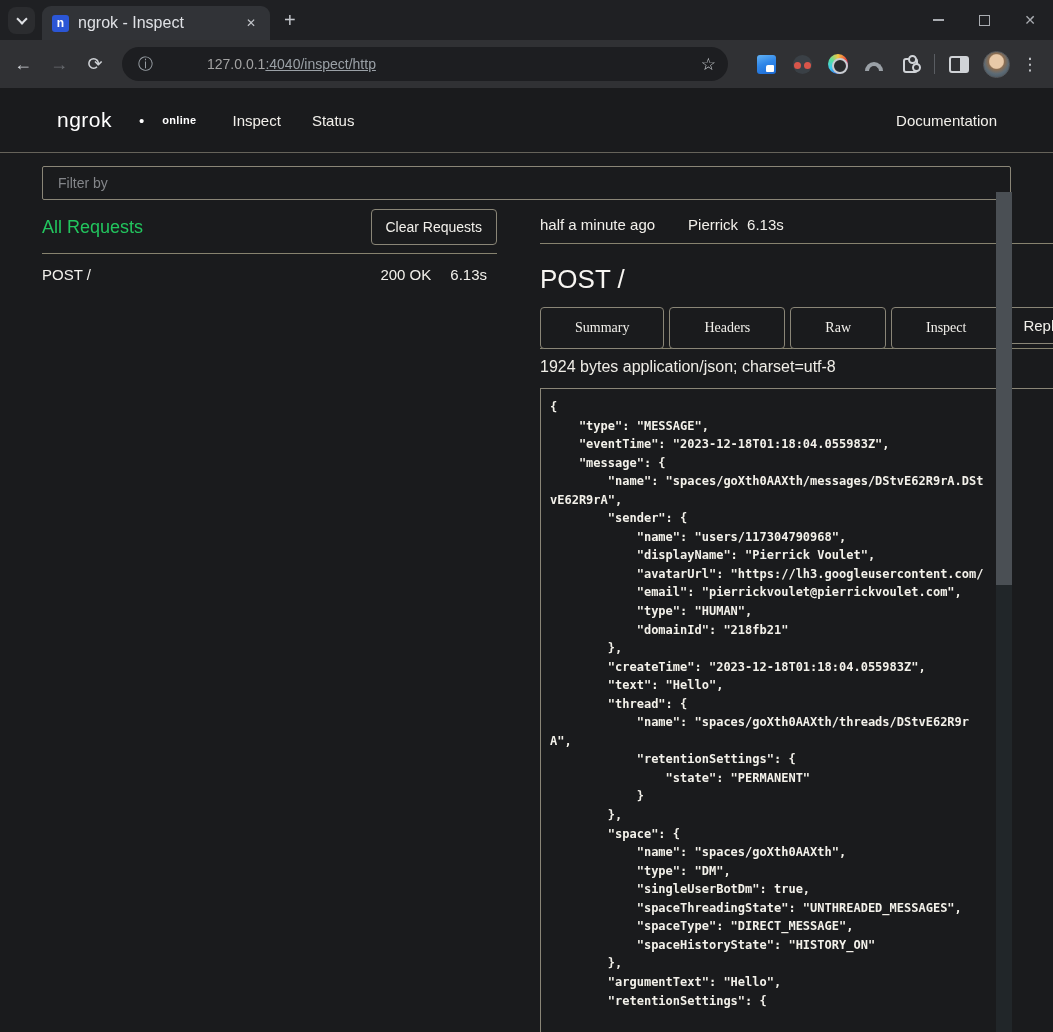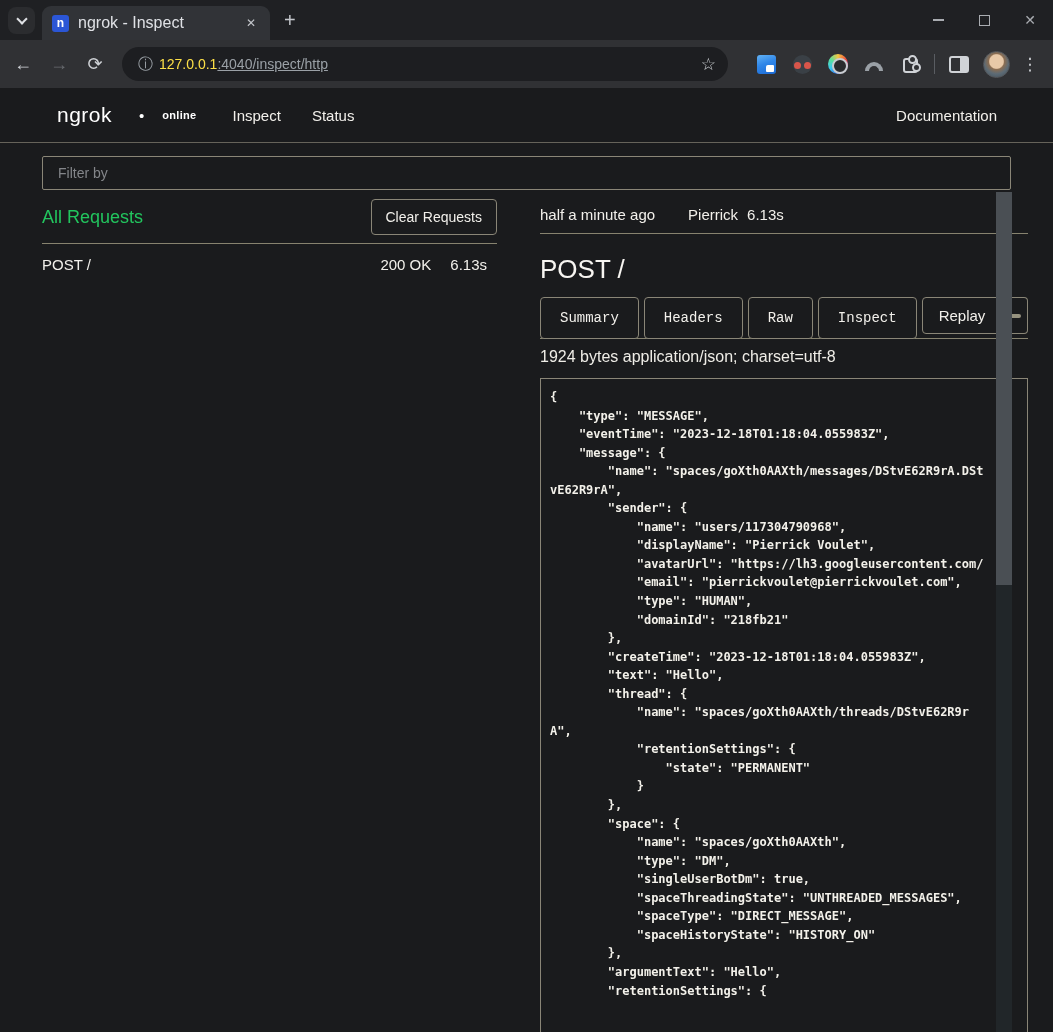--- a/index.html
+++ b/index.html
@@ -53,21 +53,21 @@
   }
   .nav-btn { width: 36px; height: 36px; display: flex; align-items: center; justify-content: center;
     font-size: 18px; color: #cdd0d4; border-radius: 50%; flex: none; }
   .nav-btn.disabled { color: #686b70; }
   .omnibox {
     margin-left: 9px; width: 606px; height: 34px; background: #1d1e21;
     border-radius: 17px; display: flex; align-items: center; padding: 0 12px; flex: none;
   }
   .info-icon { color: #9aa0a6; font-size: 15px; margin: 0 6px 0 4px; }
   .url-text { font-size: 14px; white-space: nowrap; overflow: hidden; flex: 1; }
-  .url-host { color: #fde047; }
+  .url-host { color: #a3a3a3; margin-left: 48px; }
   .url-path { color: #9aa0a6; text-decoration: underline; }
   .star-icon { color: #cdd0d4; font-size: 17px; margin-left: 8px; }
   .ext-area { display: flex; align-items: center; margin-left: 20px; }
   .ext-slot { width: 24px; height: 24px; margin: 0 6px; display: flex; align-items: center; justify-content: center; flex: none; }
   .ext-blue { width: 19px; height: 19px; border-radius: 3px;
     background: linear-gradient(160deg, #63b3f5 0%, #2f86e8 45%, #1b6ad4 100%); position: relative; }
   .ext-blue::after { content: ""; position: absolute; right: 2px; bottom: 2px; width: 8px; height: 7px;
     background: #fff; border-radius: 2px 1px 1px 1px; }
   .ext-spy { width: 19px; height: 19px; border-radius: 50%; background: #3a4046; position: relative; }
   .ext-spy::before, .ext-spy::after { content: ""; position: absolute; top: 7px; width: 7px; height: 7px;
@@ -88,21 +88,21 @@
   .ext-panel { width: 20px; height: 17px; border: 2px solid #d0d3d7; border-radius: 3px; position: relative; }
   .ext-panel::after { content: ""; position: absolute; right: 0; top: 0; width: 7px; height: 13px; background: #d0d3d7; }
   .avatar { width: 27px; height: 27px; border-radius: 50%; margin: 0 6px;
     background: radial-gradient(circle at 50% 38%, #e8c9a8 0 34%, #8a6d52 40%, #5d6b75 62%, #3e4c57 100%);
     border: 1px solid #55585c; flex: none; }
   .kebab { color: #cdd0d4; font-size: 17px; width: 28px; text-align: center; }
 
   
   .page { position: relative; height: 944px; background: #1a1b1d; color: #f2f0eb; }
   .site-header {
-    height: 55px; border-bottom: 1px solid #66635a;
+    height: 65px; border-bottom: 1px solid #66635a;
     display: flex; align-items: center; padding: 0 56px 0 57px;
   }
   .brand { font-size: 21px; color: #ffffff; letter-spacing: 0.5px; }
   .status-dot { margin-left: 27px; font-size: 15px; color: #ffffff; }
   .status-online { margin-left: 18px; font-size: 11px; font-weight: bold; color: #ffffff; letter-spacing: 0.3px; }
   .site-nav-link { margin-left: 36px; font-size: 15px; color: #f2f0eb; }
   .site-nav-link + .site-nav-link { margin-left: 31px; }
   .doc-link { margin-left: auto; font-size: 15px; color: #f2f0eb; }
 
   .container { padding: 0 42px; }
@@ -130,23 +130,23 @@
   .req-duration { margin-left: 19px; margin-right: 10px; }
 
   .right-col { flex: 1; margin-left: 43px; padding-right: 18px; position: relative; }
   .meta-row { display: flex; align-items: baseline; margin-top: 16px; font-size: 15px; }
   .meta-duration-label { margin-left: 33px; }
   .meta-duration-value { margin-left: 9px; }
   .right-col .hr { margin-top: 10px; }
   .detail-title { margin-top: 20px; font-size: 26px; font-weight: 400; color: #f7f5f1; }
   .tabs-row { margin-top: 12px; display: flex; align-items: flex-start; border-bottom: 1px solid #87836f; height: 42px; }
   .tab-btn {
-    height: 42px; padding: 0 19px; margin-right: 5px; font-size: 14px; color: #f2f0eb;
+    height: 42px; padding: 0 34px; margin-right: 5px; font-size: 14px; color: #f2f0eb;
     background: #1a1b1d; border: 1px solid #8a8677; border-radius: 4px;
-    display: flex; align-items: center; font-family: Liberation Mono, monospace;
+    display: flex; align-items: center; font-family: Liberation Serif, serif;
   }
   .replay-group { margin-left: auto; display: flex; height: 37px; }
   .replay-main {
     border: 1px solid #8a8677; border-radius: 4px 0 0 4px; background: transparent;
     color: #f2f0eb; font-size: 15px; padding: 0 16px; font-family: "Liberation Sans", sans-serif;
   }
   .replay-caret {
     width: 26px; border: 1px solid #8a8677; border-left: none; border-radius: 0 4px 4px 0;
     display: flex; align-items: center; justify-content: center; background: transparent;
   }

